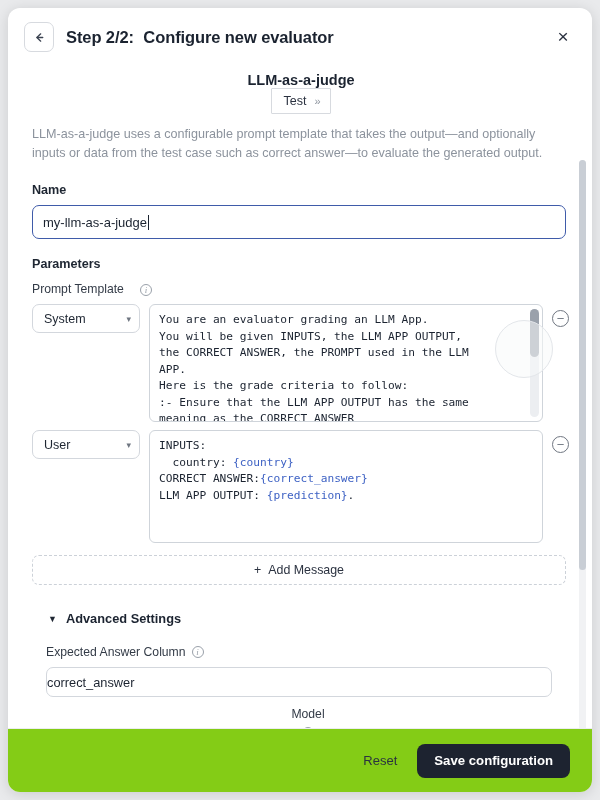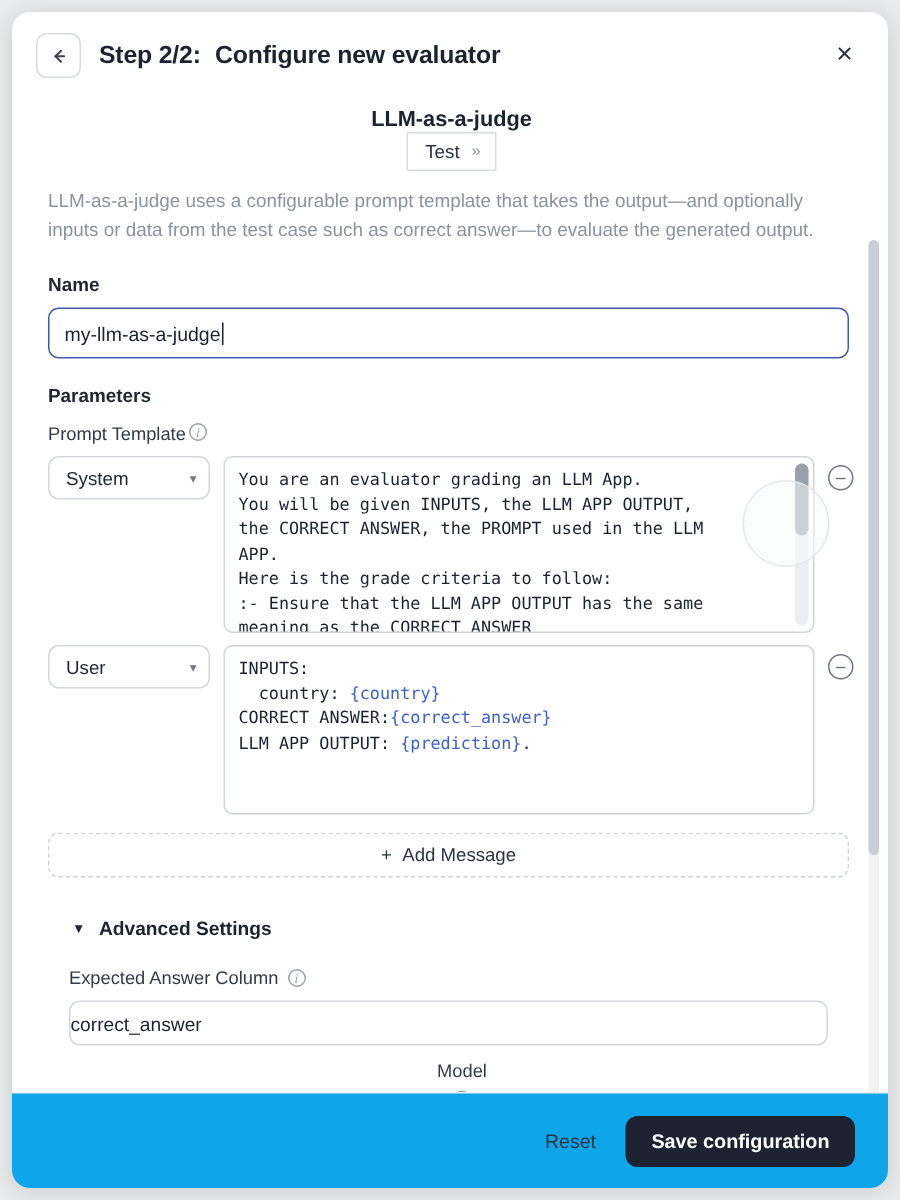--- a/index.html
+++ b/index.html
@@ -107,21 +107,21 @@
     background: #1b2330;
     margin-left: 1px;
   }
   .sec-label {
     font-size: 12.6px; font-weight: bold; color: #1e2632;
     margin-top: 18px;
   }
   .small-label {
     font-size: 12.2px; color: #333b47;
     margin-top: 11px;
-    display: flex; align-items: flex-start; gap: 2px;
+    display: flex; align-items: flex-end; gap: 16px;
   }
   .info-i {
     width: 12px; height: 12px; border-radius: 50%;
     border: 1.2px solid #9aa1aa;
     color: #9aa1aa;
     font-size: 9px; line-height: 10px;
     text-align: center;
     font-family: "Liberation Serif", serif;
     font-style: italic;
     display: inline-block;
@@ -260,21 +260,21 @@
     position: absolute;
     left: 514px; top: 318px;
     width: 0; height: 0;
     pointer-events: none;
   }
   
   .footer {
     position: absolute;
     left: 0; right: 0; bottom: 0;
     height: 64px;
-    background: #0ea5e9;
+    background: #84cc16;
     border-top: 1px solid #ebedf0;
     display: flex; align-items: center; justify-content: flex-end;
     gap: 14px;
     padding: 0 22px;
   }
   .reset-btn {
     background: none; border: none;
     font-size: 13px; color: #2b3240;
     cursor: pointer;
     font-family: "Liberation Sans", sans-serif;

